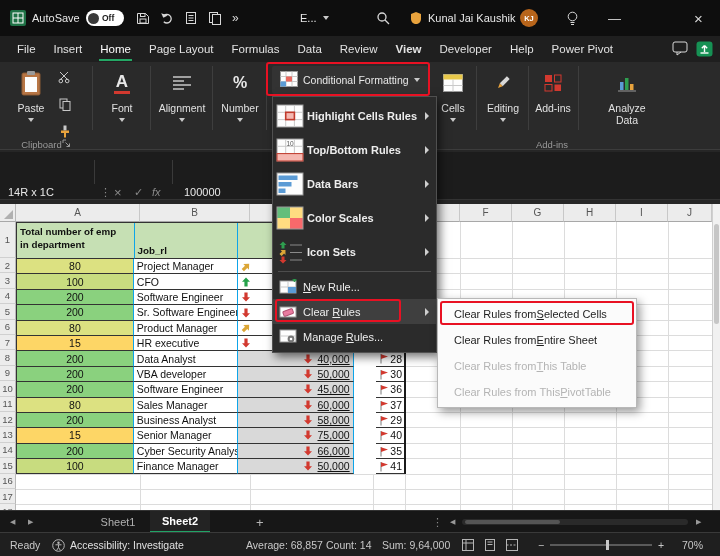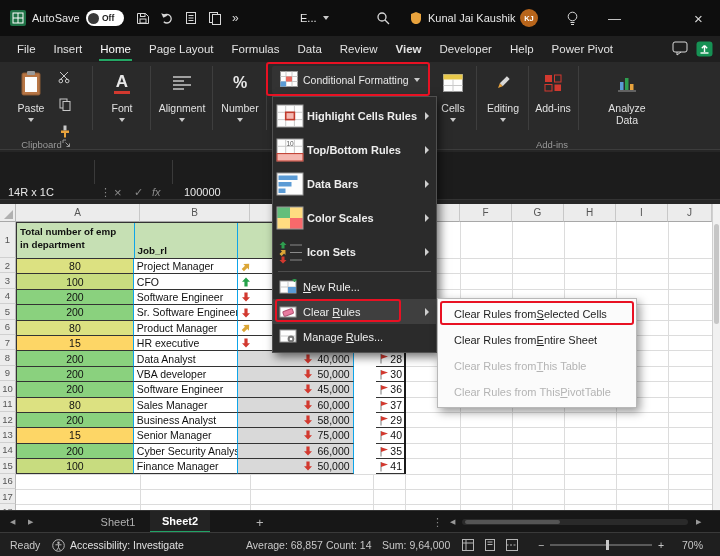--- a/index.html
+++ b/index.html
@@ -54,21 +54,21 @@
 .gh{position:absolute;left:16px;width:696px;height:1px;background:#dcdcdc;}
 .vsb{position:absolute;left:712px;top:0;width:8px;height:306px;background:#f1f1f1;border-left:1px solid #d0d0d0;}
 .vsb .thumb{position:absolute;left:1px;top:20px;width:5px;height:100px;background:#c6c6c6;border-radius:3px;}
 .tbl{position:absolute;left:16px;top:18px;width:390px;border-left:1px solid #333;border-top:1px solid #333;background:#fff;}
 .trow{display:flex;}
 .tc{border-right:1px solid #0ea5e9;border-bottom:1px solid #333;font-size:10.5px;color:#111;display:flex;align-items:center;overflow:hidden;}
 .ca{width:124px;justify-content:center;}
 .cb{width:110px;justify-content:flex-start;padding-left:3px;white-space:nowrap;}
 .cc{width:123px;position:relative;justify-content:flex-end;gap:5px;padding-right:3px;}
 .cd{width:32px;position:relative;justify-content:flex-end;padding-right:3px;margin-left:22px;}
-.cc.gray{background:#d9d9d9;}
+.cc.gray{background:#d9d9d9;text-decoration:underline;}
 .th{background:#c6e0b4;font-weight:bold;font-size:9.8px;}
 .tha{display:block;padding:3px 14px 0 3px;line-height:1.32;}
 .thb,.thc,.thd{align-items:flex-end;padding-bottom:2px;}
 .cicon{position:absolute;left:3px;top:2.5px;}
 .selline{position:absolute;left:404px;top:18px;width:2px;height:252px;background:#1a1a1a;}
 
 
 .cfmenu{position:absolute;left:272px;top:96px;width:165px;background:#2b2b2b;border:1px solid #505050;box-shadow:3px 4px 9px rgba(0,0,0,.55);z-index:50;padding:2px 0 3px 0;}
 .mrow{display:flex;align-items:center;height:34px;}
 .mrow.sm{height:25px;}

